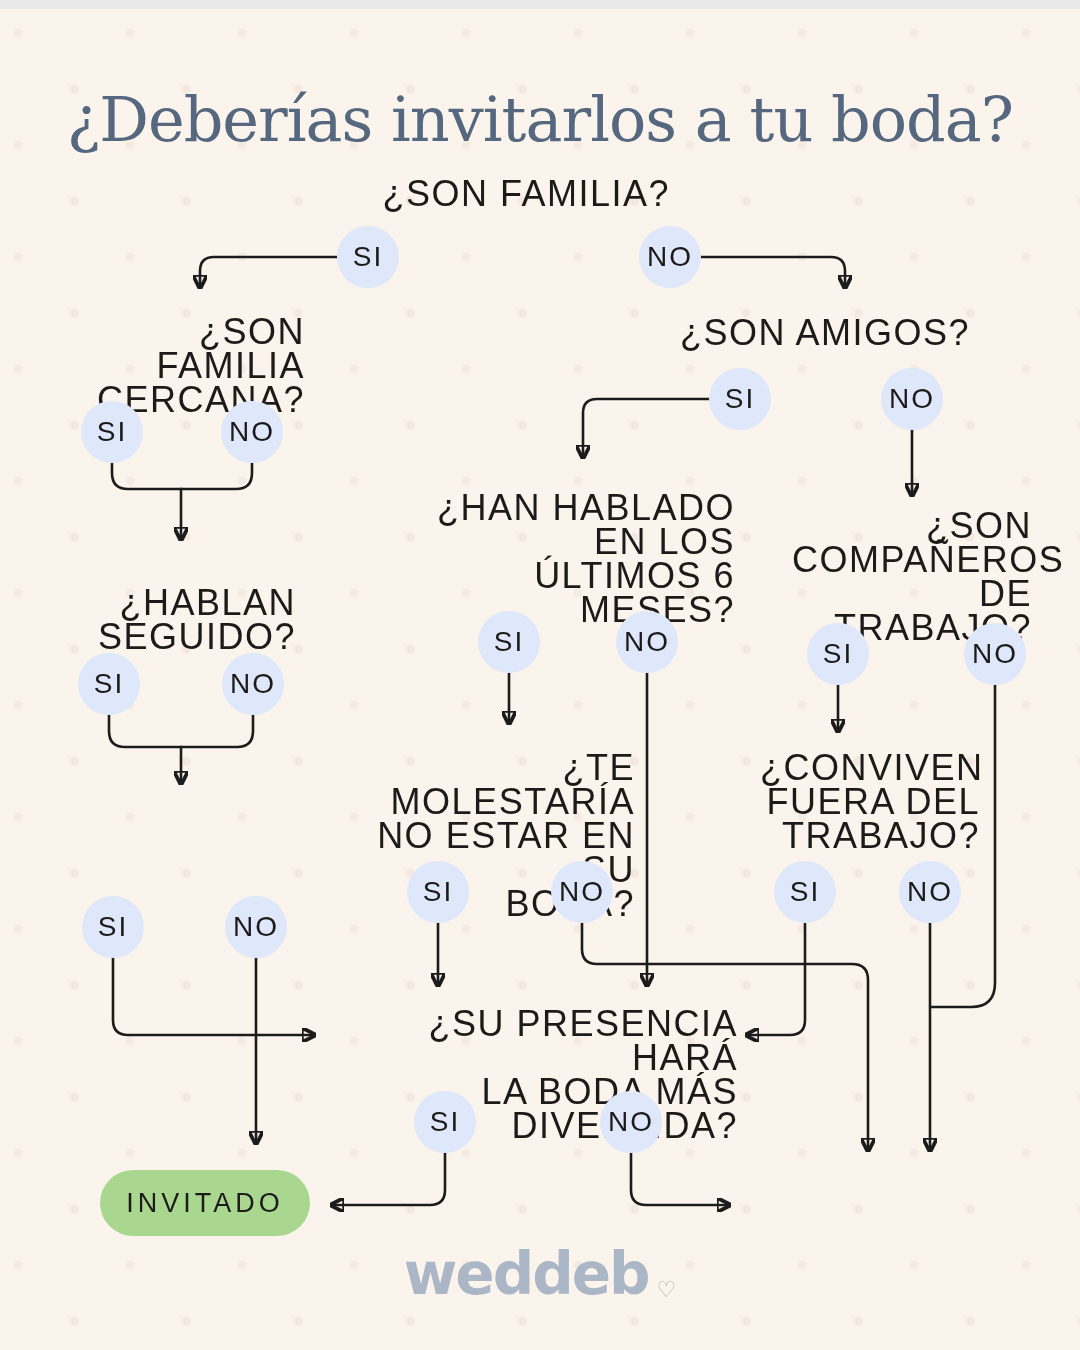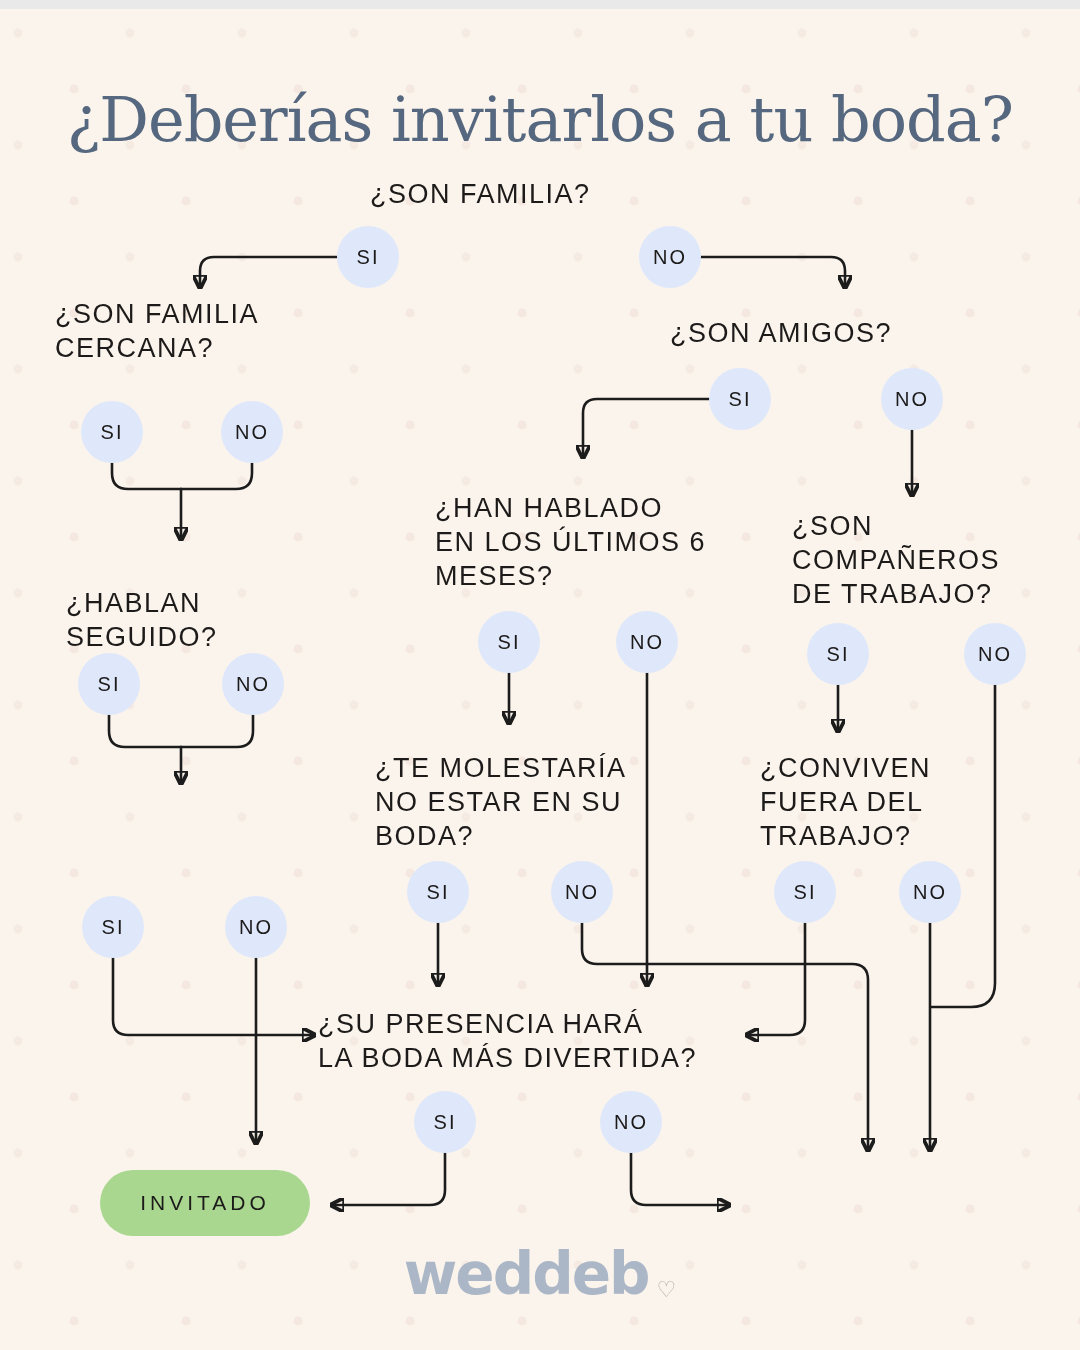--- a/index.html
+++ b/index.html
@@ -22,34 +22,34 @@
       radial-gradient(circle, rgba(236,217,208,0.35) 4px, rgba(236,217,208,0) 5px);
     background-size:112px 112px,112px 112px;
     background-position:18px 24px,74px 80px;
   }
   .title{
     position:absolute;left:0;top:76px;width:1080px;text-align:center;
     font-family:"DejaVu Serif","Liberation Serif",serif;
     font-size:62px;line-height:70px;color:var(--title);letter-spacing:-1px;font-weight:500;
   }
   .q{
-    position:absolute;text-align:left;color:var(--text);
-    font-size:27px;line-height:34px;letter-spacing:1.5px;
+    position:absolute;text-align:right;color:var(--text);
+    font-size:36px;line-height:34px;letter-spacing:1.5px;
     white-space:pre-line;font-weight:400;
   }
   .ans{
     position:absolute;width:62px;height:62px;border-radius:50%;
     background:var(--circle);transform:translate(-50%,-50%);
     display:flex;align-items:center;justify-content:center;
-    font-size:20px;letter-spacing:2px;color:var(--text);
+    font-size:28px;letter-spacing:2px;color:var(--text);
   }
   .pill{
     position:absolute;height:66px;border-radius:33px;
     display:flex;align-items:center;justify-content:center;
-    font-size:21px;letter-spacing:4px;color:var(--text);
+    font-size:27px;letter-spacing:4px;color:var(--text);
   }
   .pill.invited{left:100px;top:1161px;width:210px;background:var(--invited);}
   .pill.not-invited{left:752px;top:1162px;width:276px;background:var(--not-invited);}
   svg.wires{position:absolute;left:0;top:0;pointer-events:none;}
   svg.wires path{fill:none;stroke:var(--line);stroke-width:2.6px;stroke-linecap:round;}
   .footer{
     position:absolute;left:0;top:1230px;width:1080px;height:70px;
     display:flex;align-items:center;justify-content:center;gap:8px;
   }
   .brand{
@@ -89,21 +89,21 @@
     <path d="M 582 912 L 582 940 Q 582 955 597 955 L 852 955 Q 868 955 868 971 L 868 1139" marker-end="url(#ah)"></path>
     <path d="M 805 912 L 805 1011 Q 805 1026 790 1026 L 749 1026" marker-end="url(#ah)"></path>
     <path d="M 930 912 L 930 1139" marker-end="url(#ah)"></path>
     <path d="M 445 1142 L 445 1181 Q 445 1196 430 1196 L 334 1196" marker-end="url(#ah)"></path>
     <path d="M 631 1142 L 631 1181 Q 631 1196 646 1196 L 727 1196" marker-end="url(#ah)"></path>
   </svg>
 
   <div class="title">¿Deberías invitarlos a tu boda?</div>
 
   <div class="q" style="left:370px;top:168px;width:300px;">¿SON FAMILIA?</div>
-  <div class="q" style="left:55px;top:288px;width:250px;">¿SON FAMILIA
+  <div class="q" style="left:55px;top:306px;width:250px;">¿SON FAMILIA
 CERCANA?</div>
   <div class="q" style="left:66px;top:577px;width:230px;">¿HABLAN
 SEGUIDO?</div>
   <div class="q" style="left:670px;top:307px;width:300px;">¿SON AMIGOS?</div>
   <div class="q" style="left:435px;top:482px;width:300px;">¿HAN HABLADO
 EN LOS ÚLTIMOS 6
 MESES?</div>
   <div class="q" style="left:792px;top:500px;width:240px;">¿SON
 COMPAÑEROS
 DE TRABAJO?</div>

